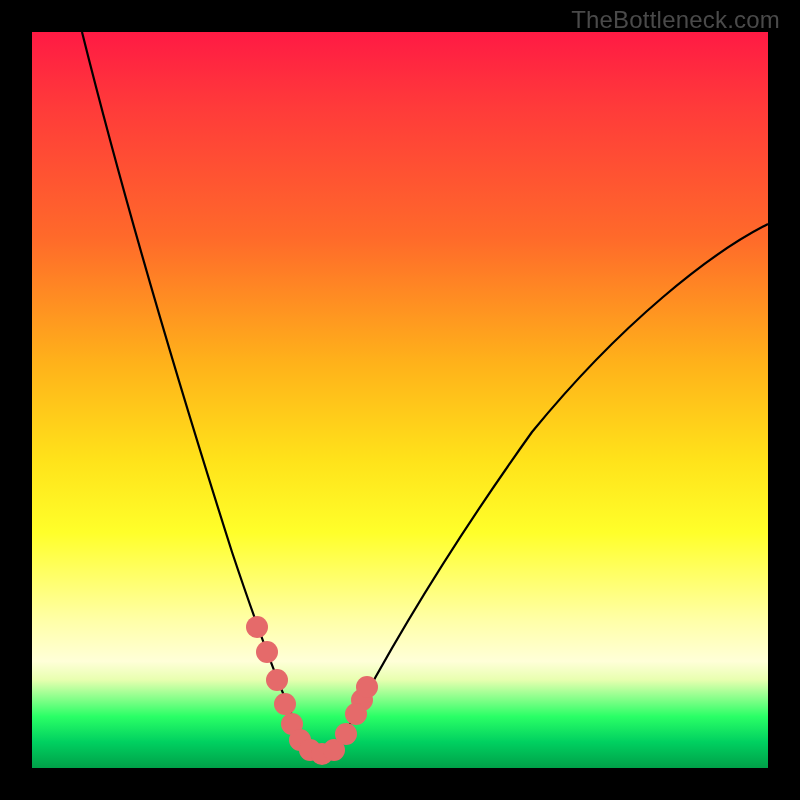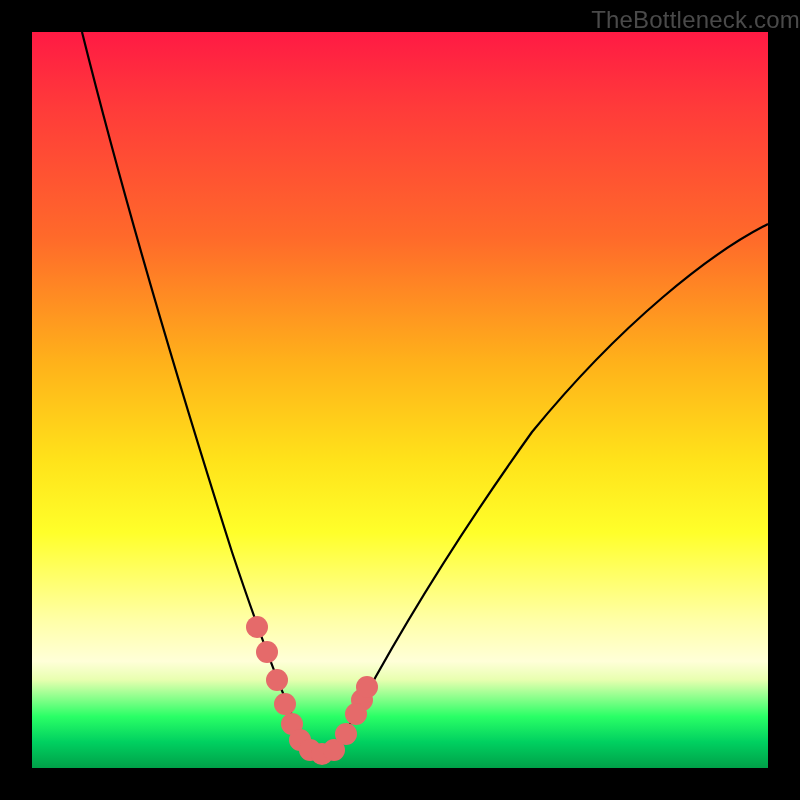--- a/index.html
+++ b/index.html
@@ -34,21 +34,21 @@
       #ffffd8 85.5%,
       #e8ffb0 88%,
       #2aff66 93%,
       #00d060 96.5%,
       #00a048 100%
     );
   }
   .watermark {
     position: absolute;
     top: 6px;
-    right: 0;
+    right: 20px;
     color: #4a4a4a;
     font-size: 24px;
     font-weight: 500;
     letter-spacing: 0.2px;
     z-index: 5;
     user-select: none;
   }
   svg.curves {
     position: absolute;
     left: 0;

